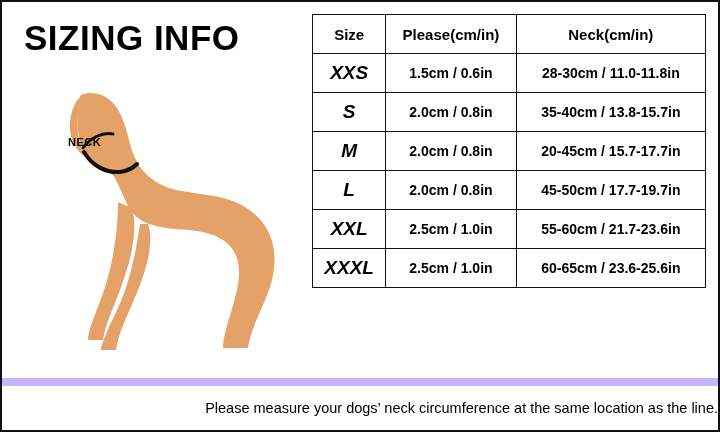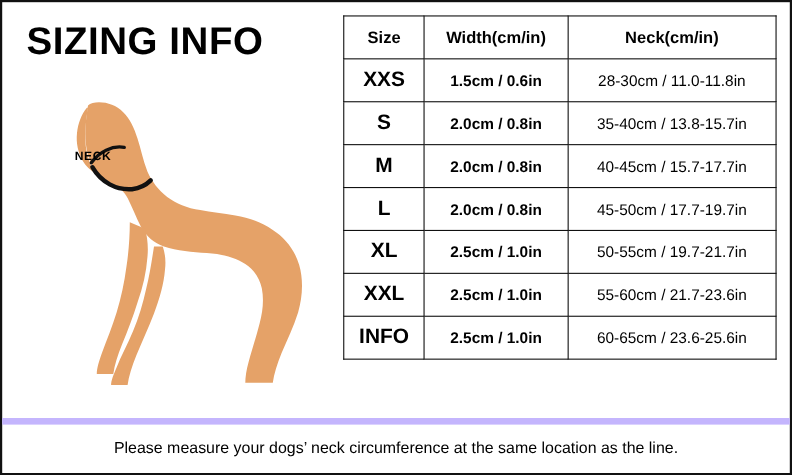--- a/index.html
+++ b/index.html
@@ -89,40 +89,41 @@
   table.size-table th {
     font-size: 15px;
     font-weight: bold;
   }
   .col-size   { width: 72px; }
   .col-width  { width: 128px; }
   .col-neck   { width: 186px; }
   td.size-cell {
     font-size: 19px;
     font-weight: bold;
+    font-style: italic;
   }
   td.width-cell {
     font-size: 14px;
     font-weight: bold;
   }
   td.neck-cell {
     font-size: 14px;
-    font-weight: normal;
+    font-weight: bold;
   }
   
   .footer {
     position: absolute;
     left: 0;
     right: 0;
     bottom: 0;
     height: 44px;
-    border-top: 6px solid #c4b5fd;
+    border-top: 8px solid #c4b5fd;
     display: flex;
     align-items: center;
-    justify-content: center;
+    justify-content: flex-end;
   }
   .footer-note {
     font-size: 14.5px;
     color: #000000;
     white-space: nowrap;
   }
 </style>
 </head>
 <body>
 
@@ -220,57 +221,52 @@
     <div class="table-wrap">
       <table class="size-table">
         <colgroup>
           <col class="col-size">
           <col class="col-width">
           <col class="col-neck">
         </colgroup>
         <thead>
           <tr>
             <th>Size</th>
-            <th>Width(cm/in)</th>
+            <th>Please(cm/in)</th>
             <th>Neck(cm/in)</th>
           </tr>
         </thead>
         <tbody>
           <tr>
             <td class="size-cell">XXS</td>
             <td class="width-cell">1.5cm / 0.6in</td>
             <td class="neck-cell">28-30cm / 11.0-11.8in</td>
           </tr>
           <tr>
             <td class="size-cell">S</td>
             <td class="width-cell">2.0cm / 0.8in</td>
             <td class="neck-cell">35-40cm / 13.8-15.7in</td>
           </tr>
           <tr>
             <td class="size-cell">M</td>
             <td class="width-cell">2.0cm / 0.8in</td>
-            <td class="neck-cell">40-45cm / 15.7-17.7in</td>
+            <td class="neck-cell">20-45cm / 15.7-17.7in</td>
           </tr>
           <tr>
             <td class="size-cell">L</td>
             <td class="width-cell">2.0cm / 0.8in</td>
             <td class="neck-cell">45-50cm / 17.7-19.7in</td>
           </tr>
           <tr>
-            <td class="size-cell">XL</td>
-            <td class="width-cell">2.5cm / 1.0in</td>
-            <td class="neck-cell">50-55cm / 19.7-21.7in</td>
-          </tr>
-          <tr>
             <td class="size-cell">XXL</td>
             <td class="width-cell">2.5cm / 1.0in</td>
             <td class="neck-cell">55-60cm / 21.7-23.6in</td>
           </tr>
           <tr>
-            <td class="size-cell">INFO</td>
+            <td class="size-cell">XXXL</td>
             <td class="width-cell">2.5cm / 1.0in</td>
             <td class="neck-cell">60-65cm / 23.6-25.6in</td>
           </tr>
         </tbody>
       </table>
     </div>
 
   </div>
 
   <div class="footer">

